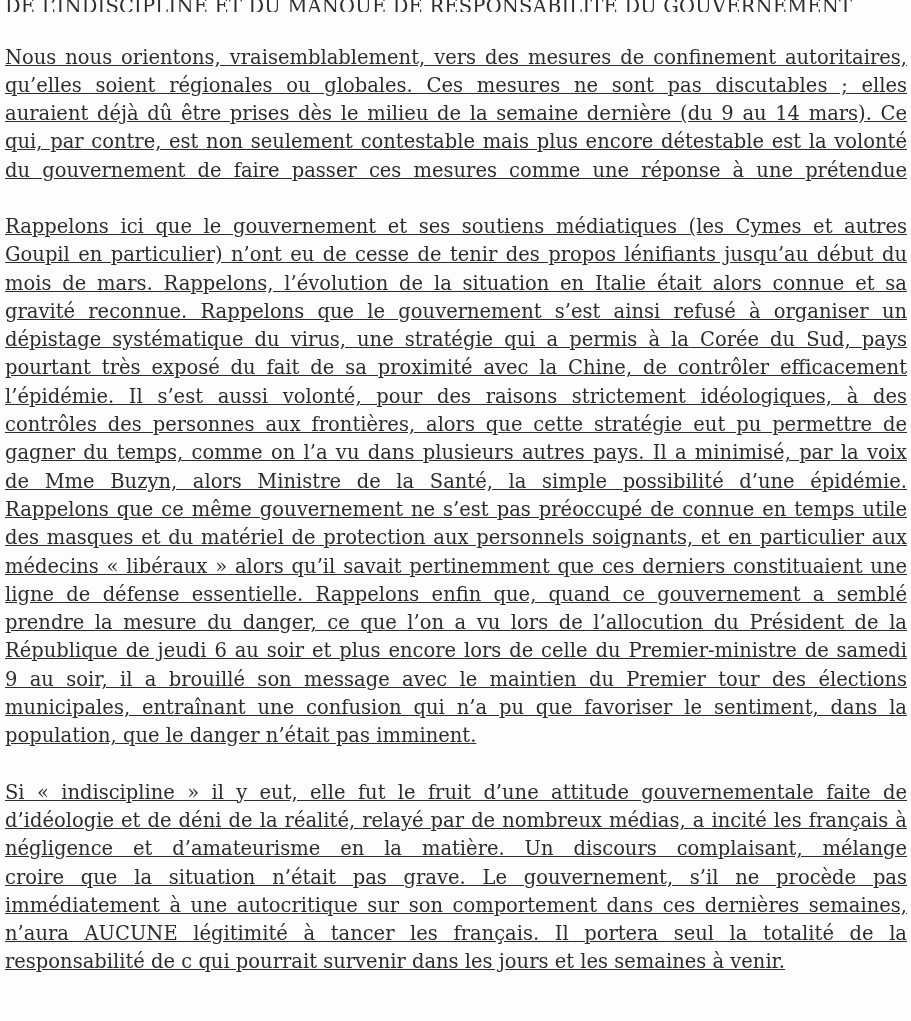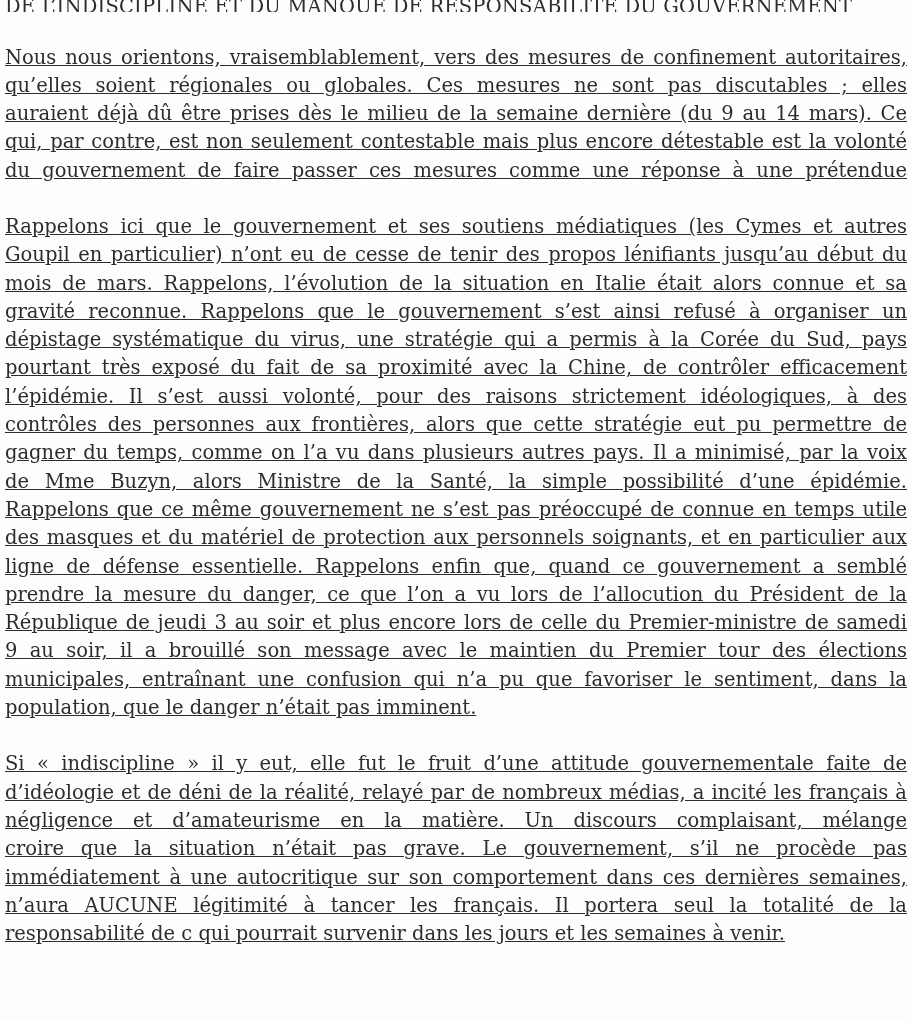--- a/index.html
+++ b/index.html
@@ -72,23 +72,24 @@
         <div class="line">mois de mars. Rappelons, l’évolution de la situation en Italie était alors connue et sa</div>
         <div class="line">gravité reconnue. Rappelons que le gouvernement s’est ainsi refusé à organiser un</div>
         <div class="line">dépistage systématique du virus, une stratégie qui a permis à la Corée du Sud, pays</div>
         <div class="line">pourtant très exposé du fait de sa proximité avec la Chine, de contrôler efficacement</div>
         <div class="line">l’épidémie. Il s’est aussi volonté, pour des raisons strictement idéologiques, à des</div>
         <div class="line">contrôles des personnes aux frontières, alors que cette stratégie eut pu permettre de</div>
         <div class="line">gagner du temps, comme on l’a vu dans plusieurs autres pays. Il a minimisé, par la voix</div>
         <div class="line">de Mme Buzyn, alors Ministre de la Santé, la simple possibilité d’une épidémie.</div>
         <div class="line">Rappelons que ce même gouvernement ne s’est pas préoccupé de connue en temps utile</div>
         <div class="line">des masques et du matériel de protection aux personnels soignants, et en particulier aux</div>
+        <div class="line">médecins «&nbsp;libéraux&nbsp;» alors qu’il savait pertinemment que ces derniers constituaient une</div>
         <div class="line">ligne de défense essentielle. Rappelons enfin que, quand ce gouvernement a semblé</div>
         <div class="line">prendre la mesure du danger, ce que l’on a vu lors de l’allocution du Président de la</div>
-        <div class="line">République de jeudi 3 au soir et plus encore lors de celle du Premier-ministre de samedi</div>
+        <div class="line">République de jeudi 6 au soir et plus encore lors de celle du Premier-ministre de samedi</div>
         <div class="line">9 au soir, il a brouillé son message avec le maintien du Premier tour des élections</div>
         <div class="line">municipales, entraînant une confusion qui n’a pu que favoriser le sentiment, dans la</div>
         <div class="line last">population, que le danger n’était pas imminent.</div>
       </div>
     <div class="paragraph">
         <div class="line">Si «&nbsp;indiscipline&nbsp;» il y eut, elle fut le fruit d’une attitude gouvernementale faite de</div>
         <div class="line">d’idéologie et de déni de la réalité, relayé par de nombreux médias, a incité les français à</div>
         <div class="line">négligence et d’amateurisme en la matière. Un discours complaisant, mélange</div>
         <div class="line">croire que la situation n’était pas grave. Le gouvernement, s’il ne procède pas</div>
         <div class="line">immédiatement à une autocritique sur son comportement dans ces dernières semaines,</div>

